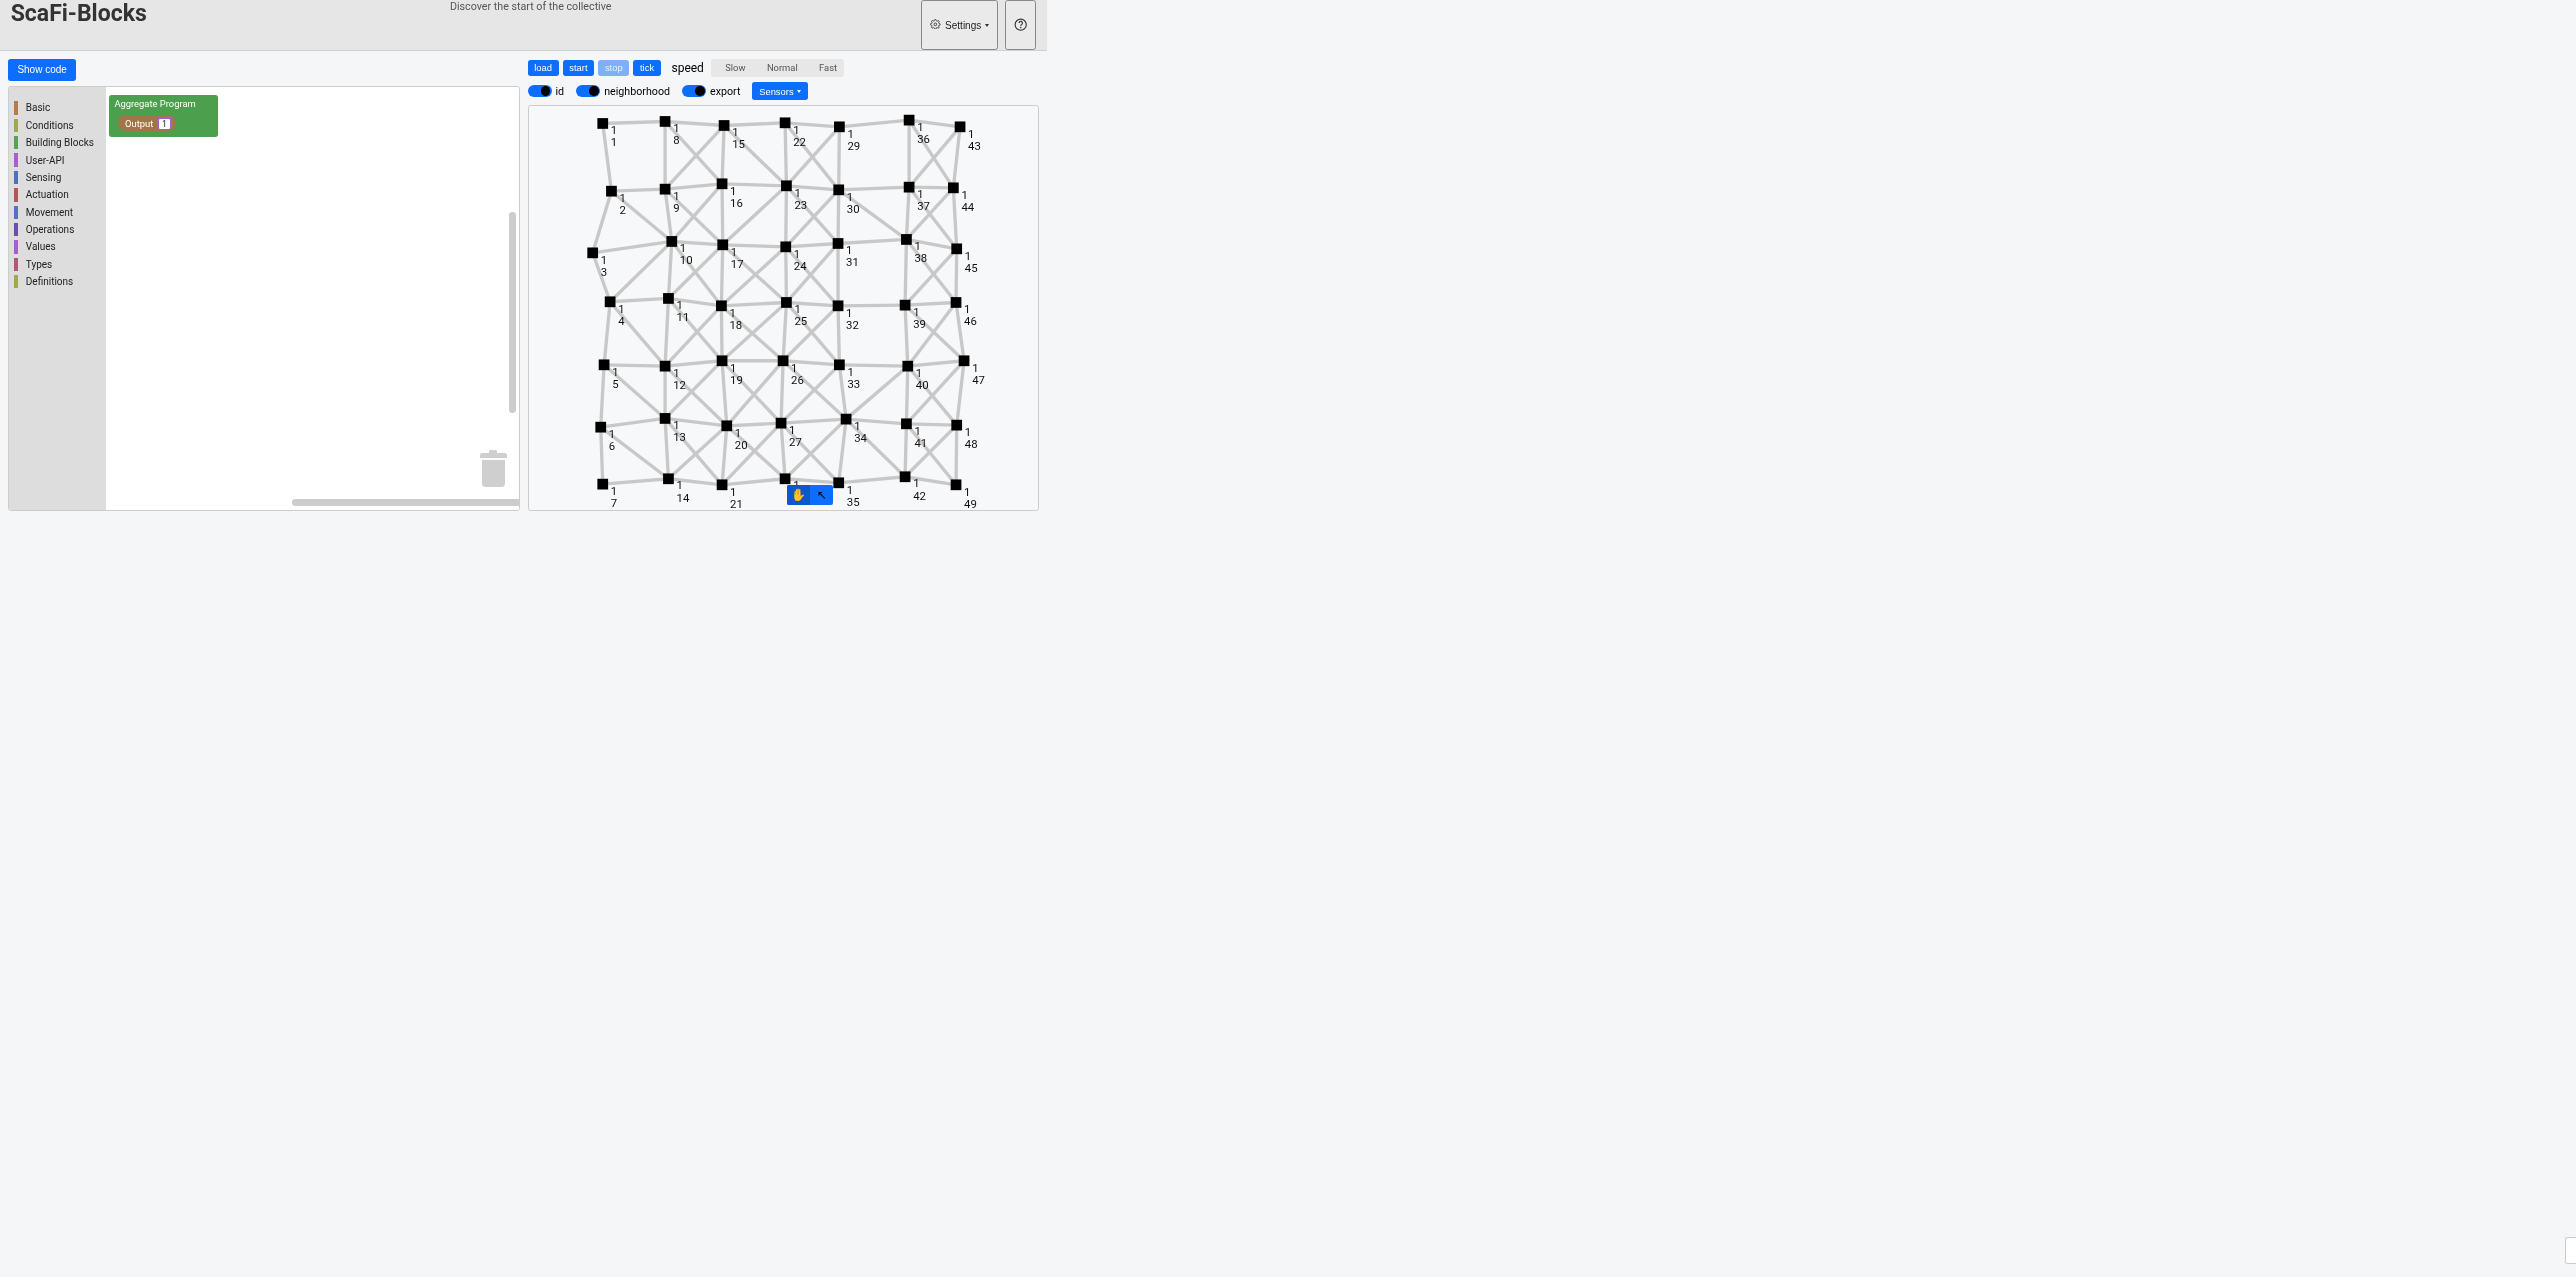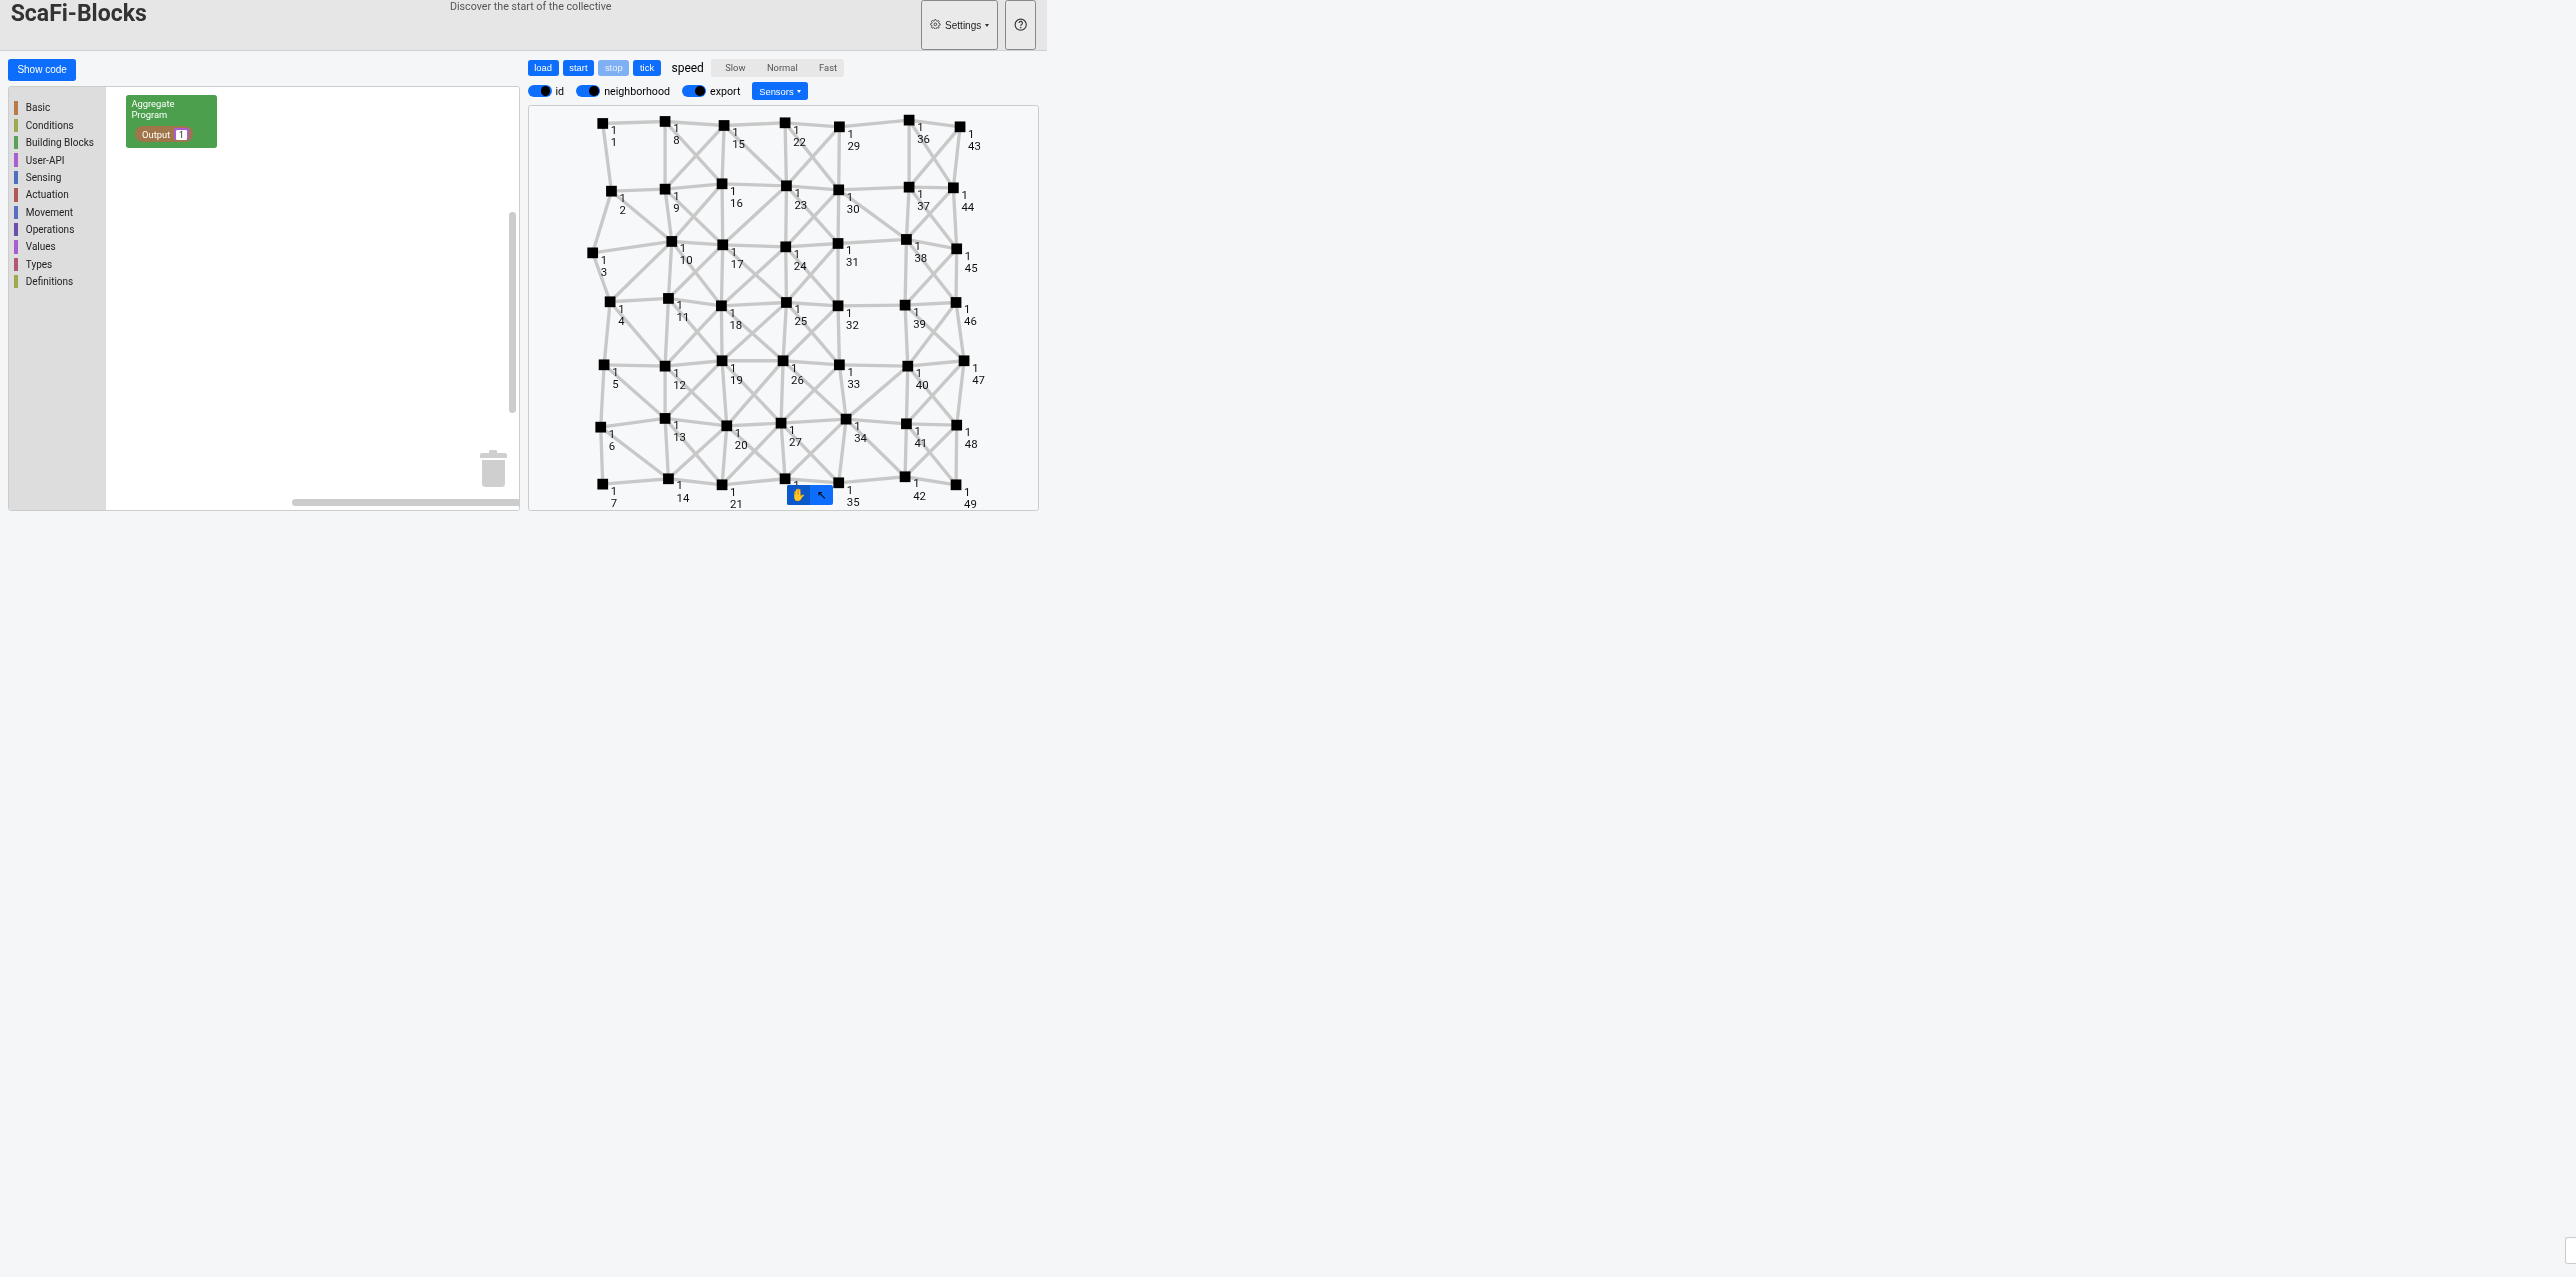--- a/index.html
+++ b/index.html
@@ -97,22 +97,22 @@
     height: 13.4px;
     margin-right: 8px;
   }
   .canvas {
     flex: 1;
     position: relative;
     background: #fff;
   }
   .agg-block {
     position: absolute;
-    top: 8px; left: 20px;
-    width: 91px;
+    top: 8px; left: 3px;
+    width: 109px;
   }
   .agg-head {
     background: #4c9f4c;
     color: #fff;
     font-size: 9.4px;
     padding: 2.7px 5.4px;
     border-radius: 2.7px 2.7px 0 0;
   }
   .agg-body {
     background: #4c9f4c;

